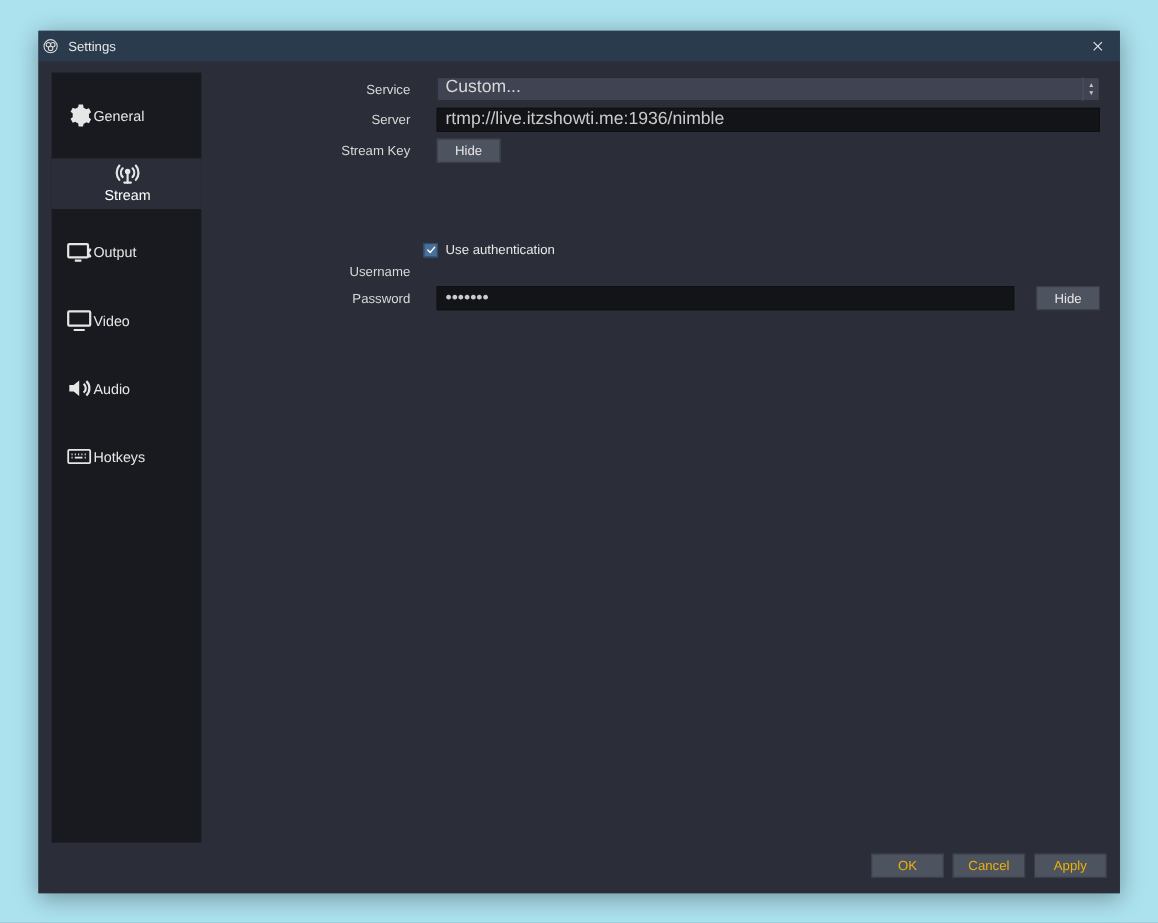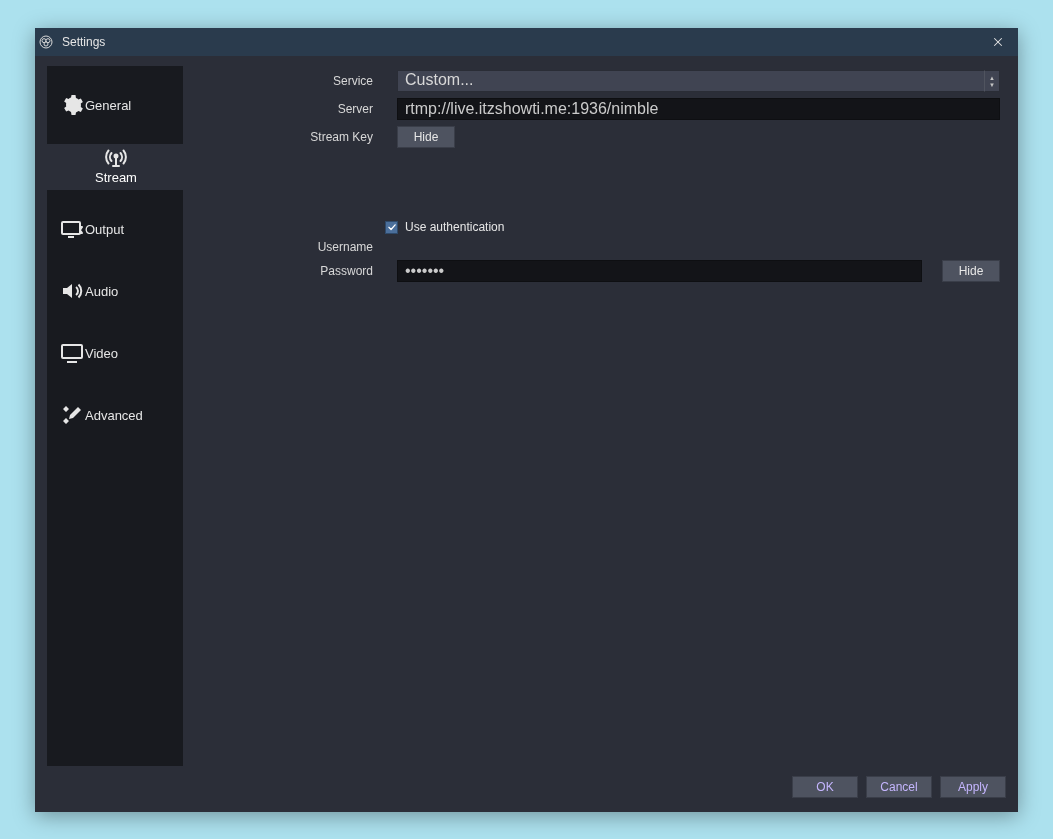--- a/index.html
+++ b/index.html
@@ -177,21 +177,21 @@
       align-items: center;
       justify-content: flex-end;
       gap: 8px;
       padding-top: 8px;
     }
     .footer .btn {
       width: 66px;
       height: 22px;
       background: #4e5360;
       border: 1px solid #3a3e49;
-      color: #c4b5fd;
+      color: #eab308;
       font-size: 12px;
       cursor: pointer;
       display: inline-flex; align-items: center; justify-content: center;
     }
   </style>
 </head>
 <body>
 
 <div class="window">
 
@@ -249,49 +249,56 @@
               <rect x="2" y="5" width="18" height="12" rx="1"></rect>
               <path d="M20 10h2l-2 3 2 3h-2" stroke-linejoin="round"></path>
               <line x1="8" y1="20" x2="14" y2="20"></line>
             </svg>
           </span>
           <span class="item-label">Output</span>
         </div>
 
         <div class="sidebar-item">
           <span class="item-icon">
+            <svg viewBox="0 0 24 24" fill="none" stroke="#e6e6e6" stroke-width="2">
+              <rect x="2" y="4" width="20" height="13" rx="1"></rect>
+              <line x1="7" y1="21" x2="17" y2="21"></line>
+            </svg>
+          </span>
+          <span class="item-label">Video</span>
+        </div>
+
+        <div class="sidebar-item">
+          <span class="item-icon">
             <svg viewBox="0 0 24 24" fill="#e6e6e6">
               <path d="M3 9v6h4l5 4V5L7 9H3z"></path>
               <path d="M16 8a5 5 0 0 1 0 8" fill="none" stroke="#e6e6e6" stroke-width="2"></path>
               <path d="M18.5 5.5a9 9 0 0 1 0 13" fill="none" stroke="#e6e6e6" stroke-width="2"></path>
             </svg>
           </span>
           <span class="item-label">Audio</span>
         </div>
 
         <div class="sidebar-item">
           <span class="item-icon">
-            <svg viewBox="0 0 24 24" fill="none" stroke="#e6e6e6" stroke-width="2">
-              <rect x="2" y="4" width="20" height="13" rx="1"></rect>
-              <line x1="7" y1="21" x2="17" y2="21"></line>
-            </svg>
-          </span>
-          <span class="item-label">Video</span>
-        </div>
-
-
-        <div class="sidebar-item">
-          <span class="item-icon">
-            <svg viewBox="0 0 24 24" fill="#e6e6e6">
-              <path d="M21 7l-3-3-8 8-1 4 4-1 8-8z"></path>
-              <path d="M6 3l3 3-3 3-3-3 3-3zM3 18l3-3 3 3-3 3-3-3z"></path>
-            </svg>
-          </span>
-          <span class="item-label">Advanced</span>
-        </div>
+            <svg viewBox="0 0 24 24" fill="none" stroke="#e6e6e6" stroke-width="1.6">
+              <rect x="2" y="6" width="20" height="12" rx="1"></rect>
+              <line x1="5" y1="10" x2="6" y2="10"></line>
+                <line x1="8" y1="10" x2="9" y2="10"></line>
+              <line x1="11" y1="10" x2="12" y2="10"></line>
+                <line x1="14" y1="10" x2="15" y2="10"></line>
+              <line x1="17" y1="10" x2="18" y2="10"></line>
+              <line x1="5" y1="13" x2="6" y2="13"></line>
+                <line x1="8" y1="13" x2="15" y2="13"></line>
+              <line x1="17" y1="13" x2="18" y2="13"></line>
+            </svg>
+          </span>
+          <span class="item-label">Hotkeys</span>
+        </div>
+
 
       </div>
 
       <div class="main">
 
         <div class="form-row">
           <div class="form-label">Service</div>
           <div class="select-wrap">
             <div class="select-control">Custom...</div>
             <div class="select-stepper">

